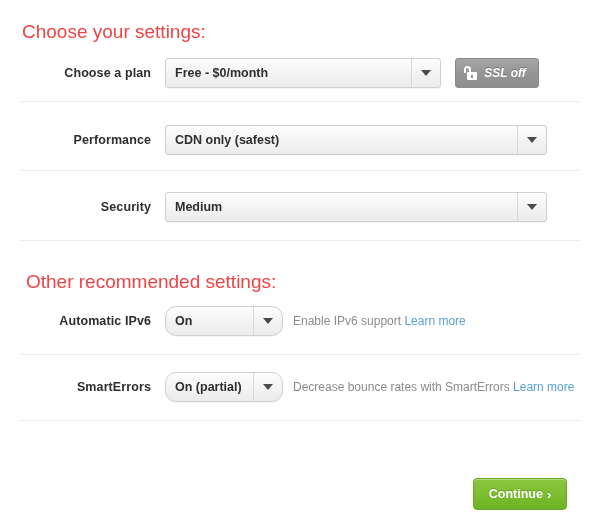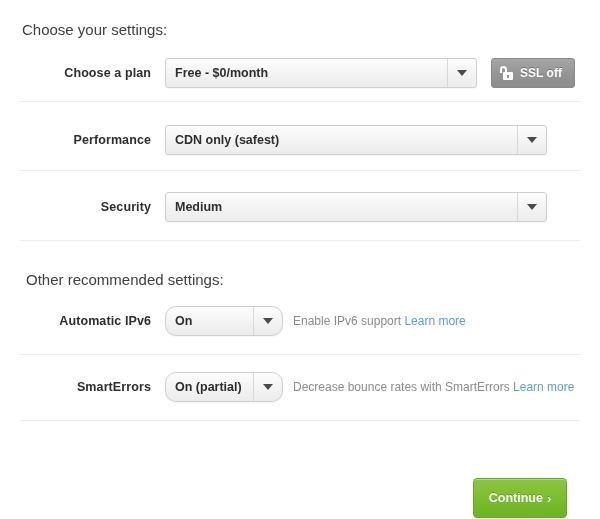--- a/index.html
+++ b/index.html
@@ -18,22 +18,22 @@
 
   .page {
     position: relative;
     width: 600px;
     height: 519px;
     box-sizing: border-box;
   }
 
   
   .section-heading {
-    font-size: 15px;
-    color: #404040;
+    font-size: 19px;
+    color: #ef4444;
     font-weight: normal;
     padding-left: 22px;
   }
   .heading-primary { position: absolute; top: 21px; left: 0; }
   .heading-secondary { position: absolute; top: 271px; left: 4px; }
 
   
   .divider {
     position: absolute;
     left: 20px;
@@ -105,21 +105,21 @@
     justify-content: center;
   }
   .caret {
     width: 0;
     height: 0;
     border-left: 5px solid transparent;
     border-right: 5px solid transparent;
     border-top: 6px solid #4a4a4a;
   }
 
-  .select-wide  { width: 312px; gap: 33px; }
+  .select-wide  { width: 276px; gap: 33px; }
   .select-wide2 { width: 382px; }
   .select-small { width: 118px; border-radius: 11px; }
 
   
   .ssl-btn {
     margin-left: 14px;
     height: 30px;
     min-width: 84px;
     padding: 0 12px 0 10px;
     border: 1px solid #8a8a8a;
@@ -127,20 +127,21 @@
     background: linear-gradient(to bottom, #a6a6a6 0%, #949494 55%, #8d8d8d 100%);
     color: #ffffff;
     font-size: 12px;
     font-weight: bold;
     display: flex;
     align-items: center;
     justify-content: center;
     gap: 7px;
     box-sizing: border-box;
     text-shadow: 0 -1px 0 rgba(0,0,0,0.25);
+    font-style: italic;
   }
   .lock-open {
     position: relative;
     width: 11px;
     height: 14px;
     flex: 0 0 auto;
   }
   .lock-open .body {
     position: absolute;
     bottom: 0;
@@ -181,21 +182,21 @@
     color: #5a9fd4;
     text-decoration: none;
   }
 
   
   .continue-btn {
     position: absolute;
     top: 478px;
     left: 473px;
     width: 94px;
-    height: 40px;
+    height: 32px;
     border: 1px solid #6aa52a;
     border-radius: 4px;
     background: linear-gradient(to bottom, #8dc63f 0%, #7cbd31 50%, #6cb322 100%);
     color: #ffffff;
     font-size: 12.5px;
     font-weight: bold;
     display: flex;
     align-items: center;
     justify-content: center;
     gap: 4px;

